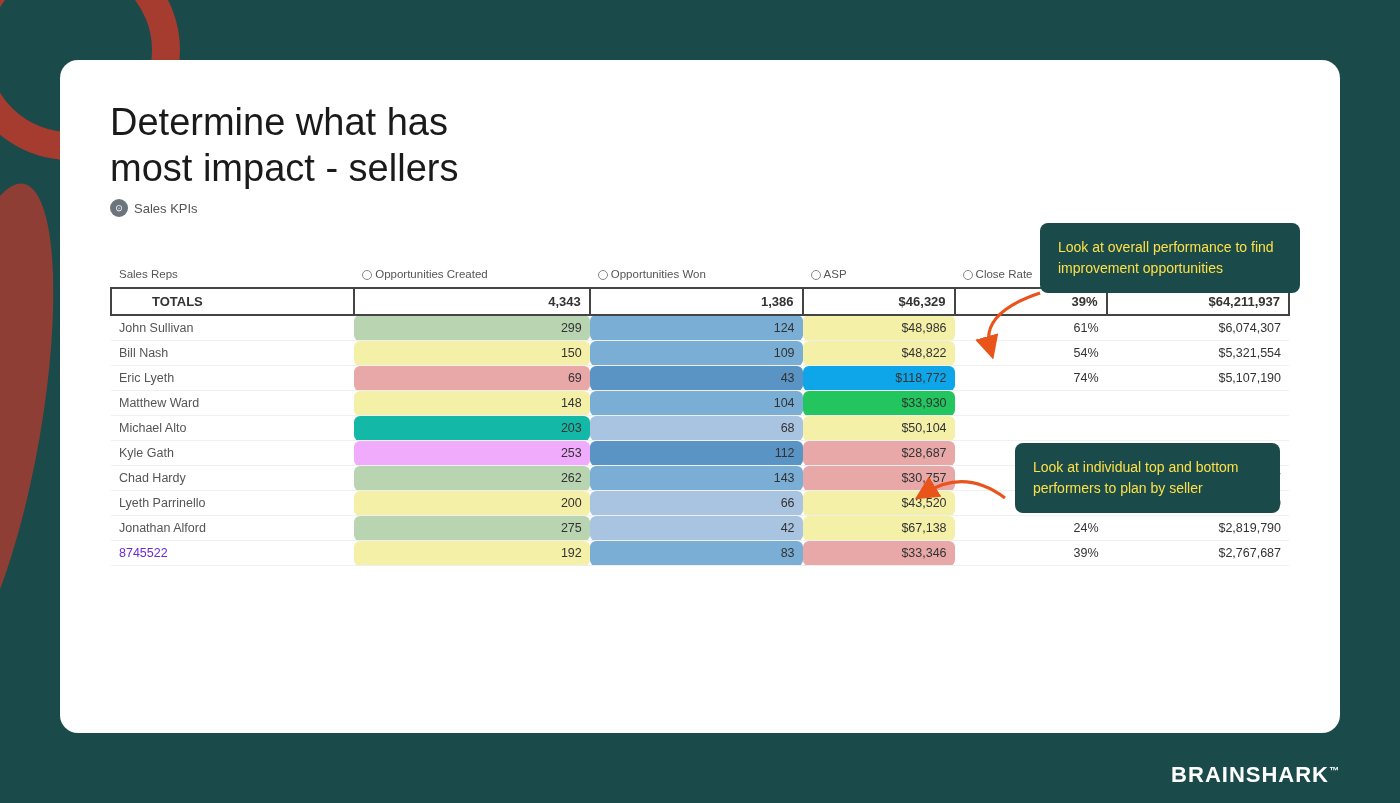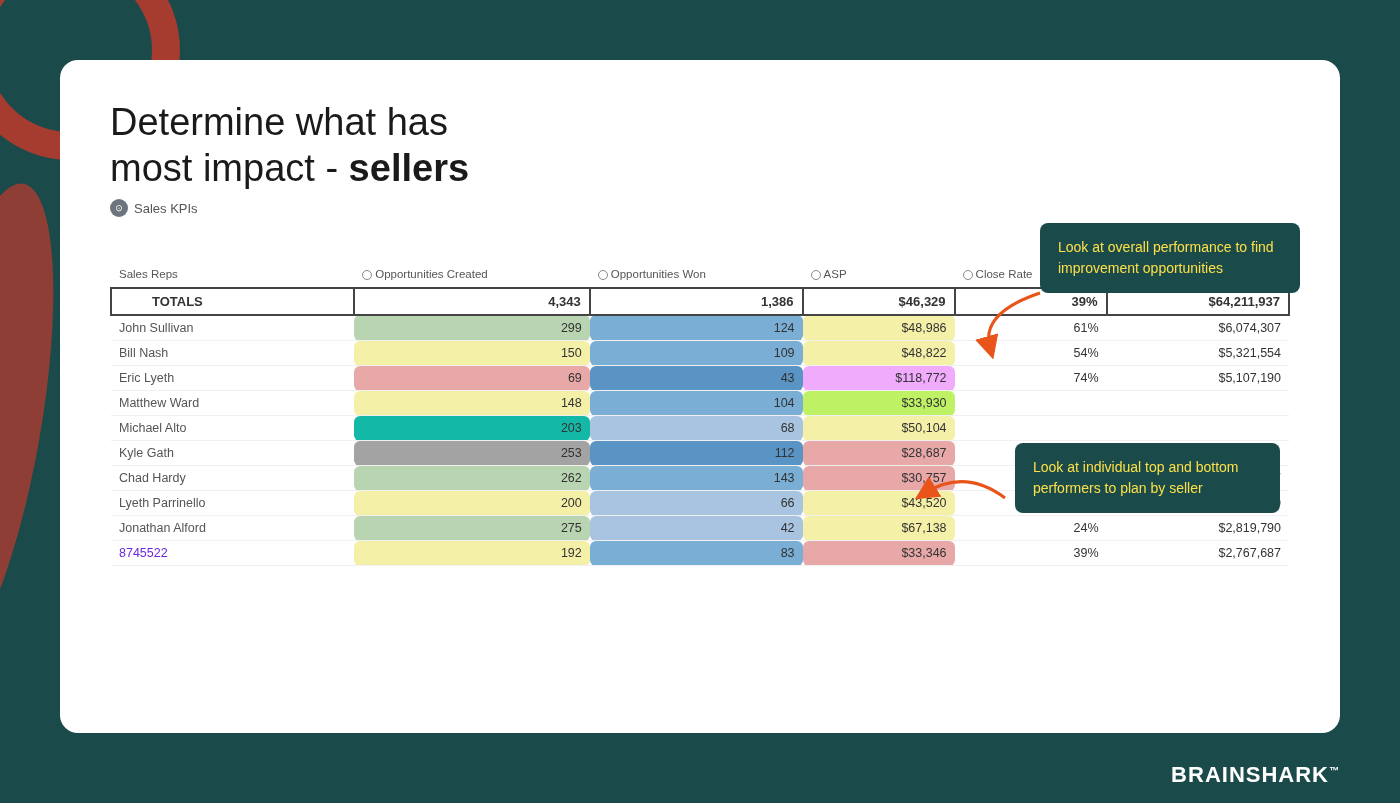--- a/index.html
+++ b/index.html
@@ -50,21 +50,21 @@
 
     
     .title {
       font-size: 38px;
       font-weight: 400;
       color: #1a1a1a;
       line-height: 1.2;
       margin-bottom: 8px;
     }
     .title strong {
-      font-weight: 700;
+      font-weight: 400;
     }
 
     
     .kpi-badge {
       display: flex;
       align-items: center;
       gap: 6px;
       margin-bottom: 16px;
       margin-top: 4px;
     }
@@ -293,43 +293,43 @@
       <td class="num" style="background:#f5f0a8">150</td>
       <td class="num" style="background:#7aaed4">109</td>
       <td class="num" style="background:#f5f0a8">$48,822</td>
       <td class="num">54%</td>
       <td class="num">$5,321,554</td>
     </tr>
           <tr>
       <td style="color:#555">Eric Lyeth</td>
       <td class="num" style="background:#e8a8a8">69</td>
       <td class="num" style="background:#5a94c4">43</td>
-      <td class="num" style="background:#f0abfc">$118,772</td>
+      <td class="num" style="background:#0ea5e9">$118,772</td>
       <td class="num">74%</td>
       <td class="num">$5,107,190</td>
     </tr>
           <tr>
       <td style="color:#555">Matthew Ward</td>
       <td class="num" style="background:#f5f0a8">148</td>
       <td class="num" style="background:#7aaed4">104</td>
-      <td class="num" style="background:#bef264">$33,930</td>
+      <td class="num" style="background:#22c55e">$33,930</td>
       <td class="num"></td>
       <td class="num"></td>
     </tr>
           <tr>
       <td style="color:#555">Michael Alto</td>
       <td class="num" style="background:#14b8a6">203</td>
       <td class="num" style="background:#a8c4e0">68</td>
       <td class="num" style="background:#f5f0a8">$50,104</td>
       <td class="num"></td>
       <td class="num"></td>
     </tr>
           <tr>
       <td style="color:#555">Kyle Gath</td>
-      <td class="num" style="background:#a3a3a3">253</td>
+      <td class="num" style="background:#f0abfc">253</td>
       <td class="num" style="background:#5a94c4">112</td>
       <td class="num" style="background:#e8a8a8">$28,687</td>
       <td class="num"></td>
       <td class="num"></td>
     </tr>
           <tr>
       <td style="color:#555">Chad Hardy</td>
       <td class="num" style="background:#b8d4b0">262</td>
       <td class="num" style="background:#7aaed4">143</td>
       <td class="num" style="background:#e8a8a8">$30,757</td>

